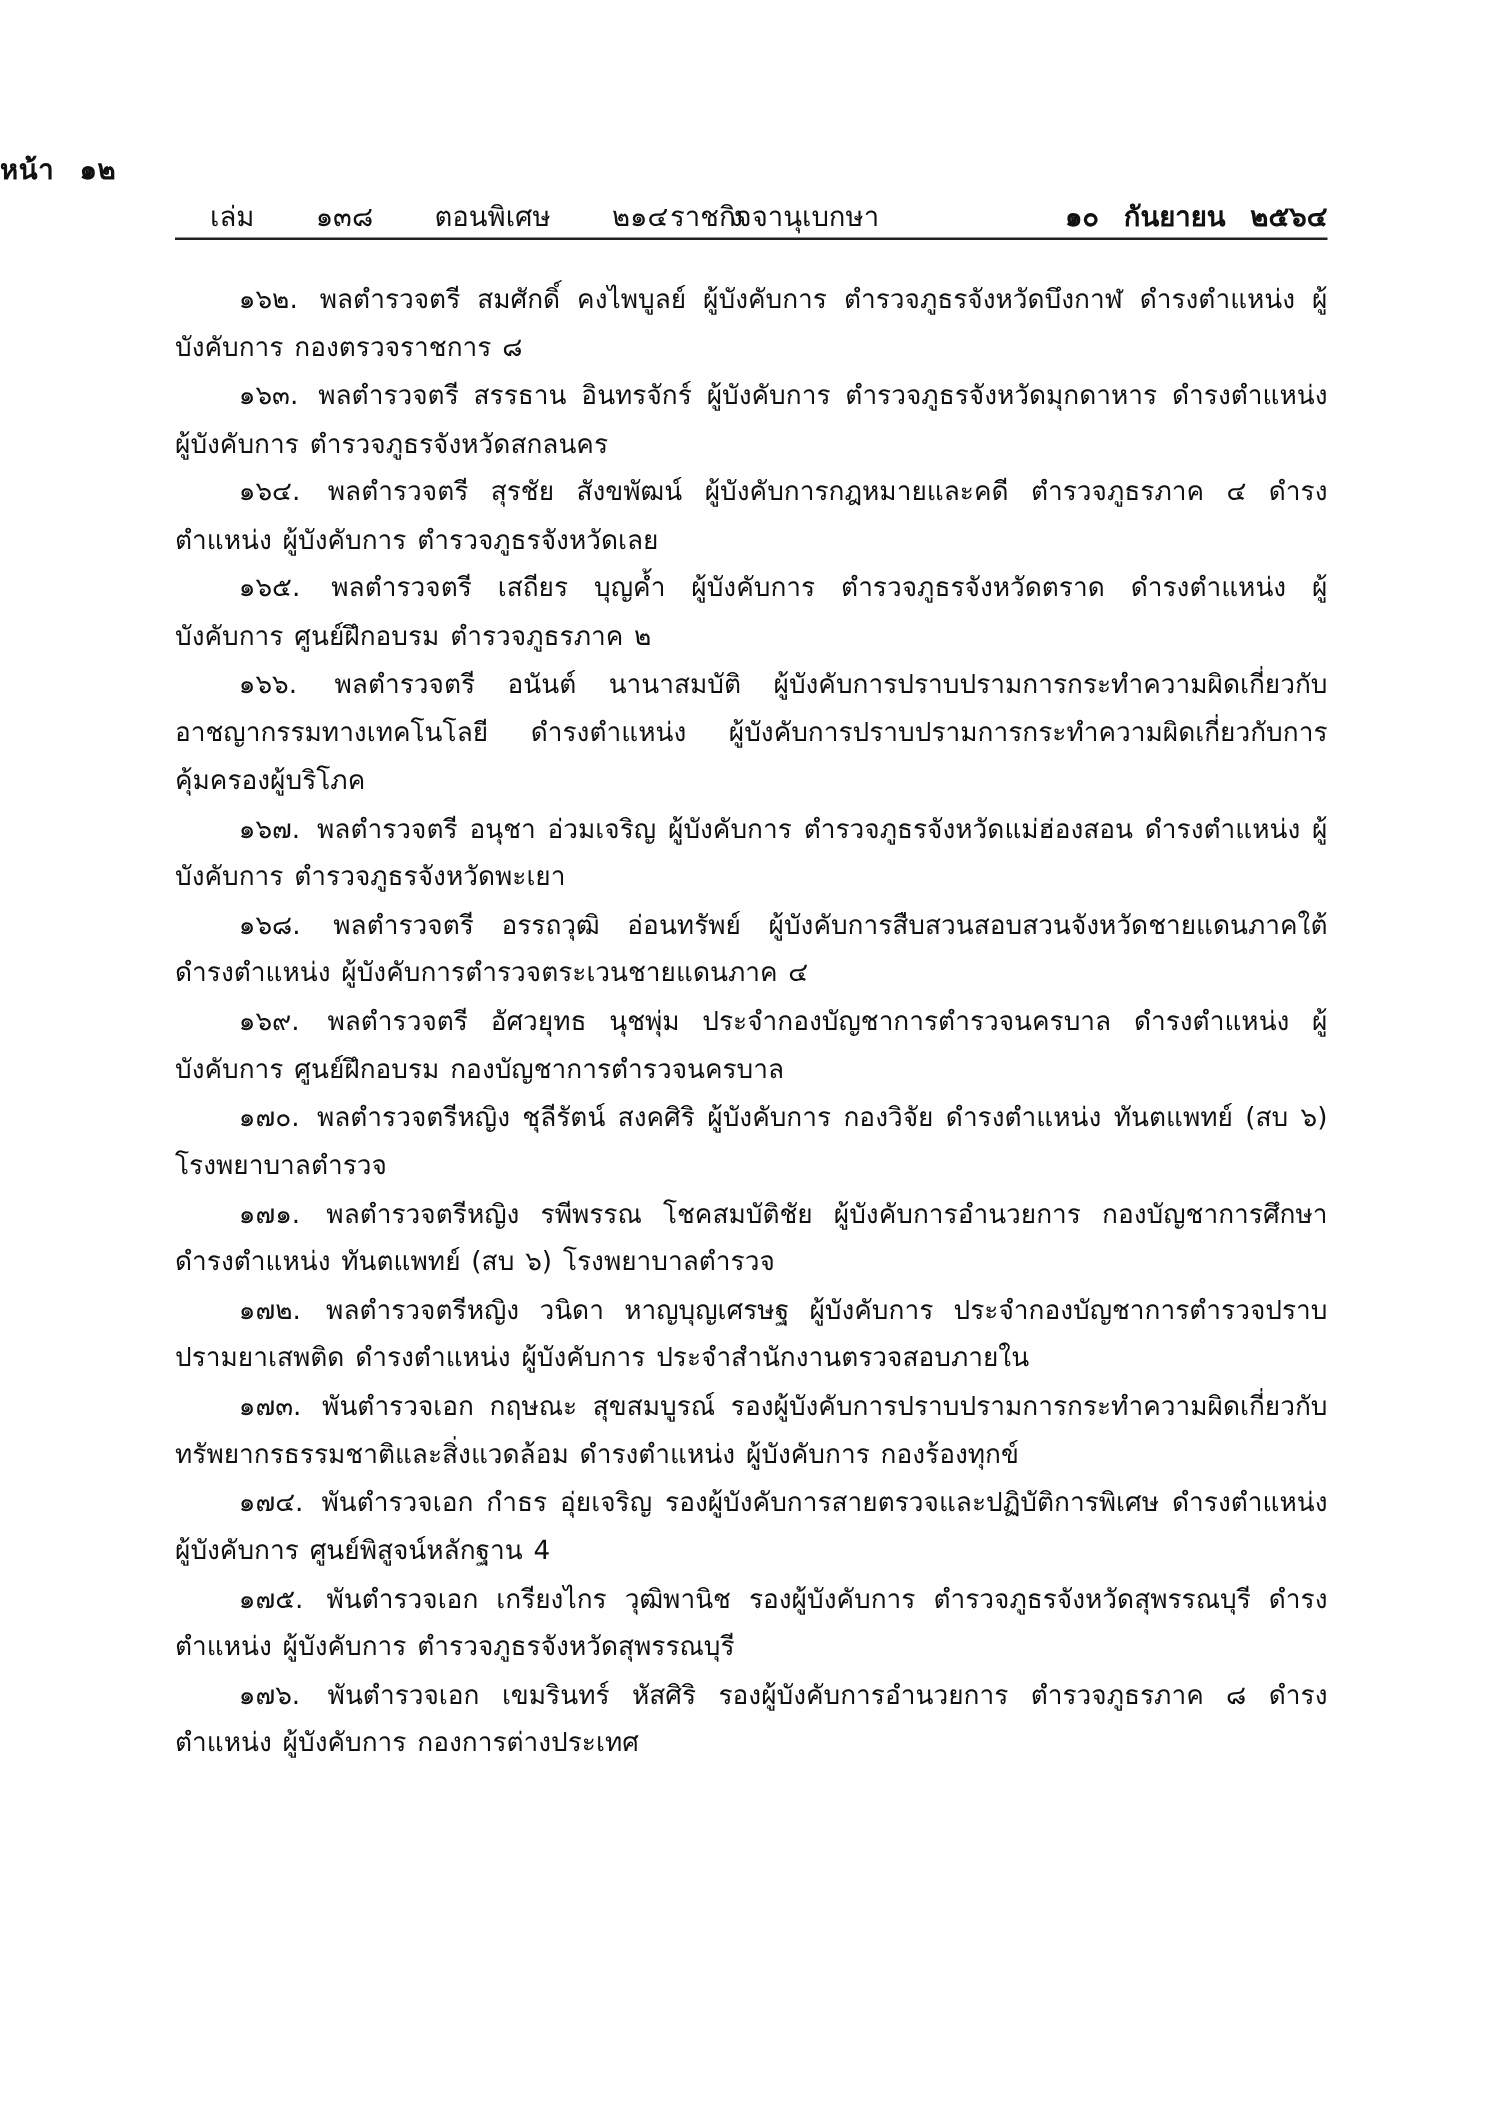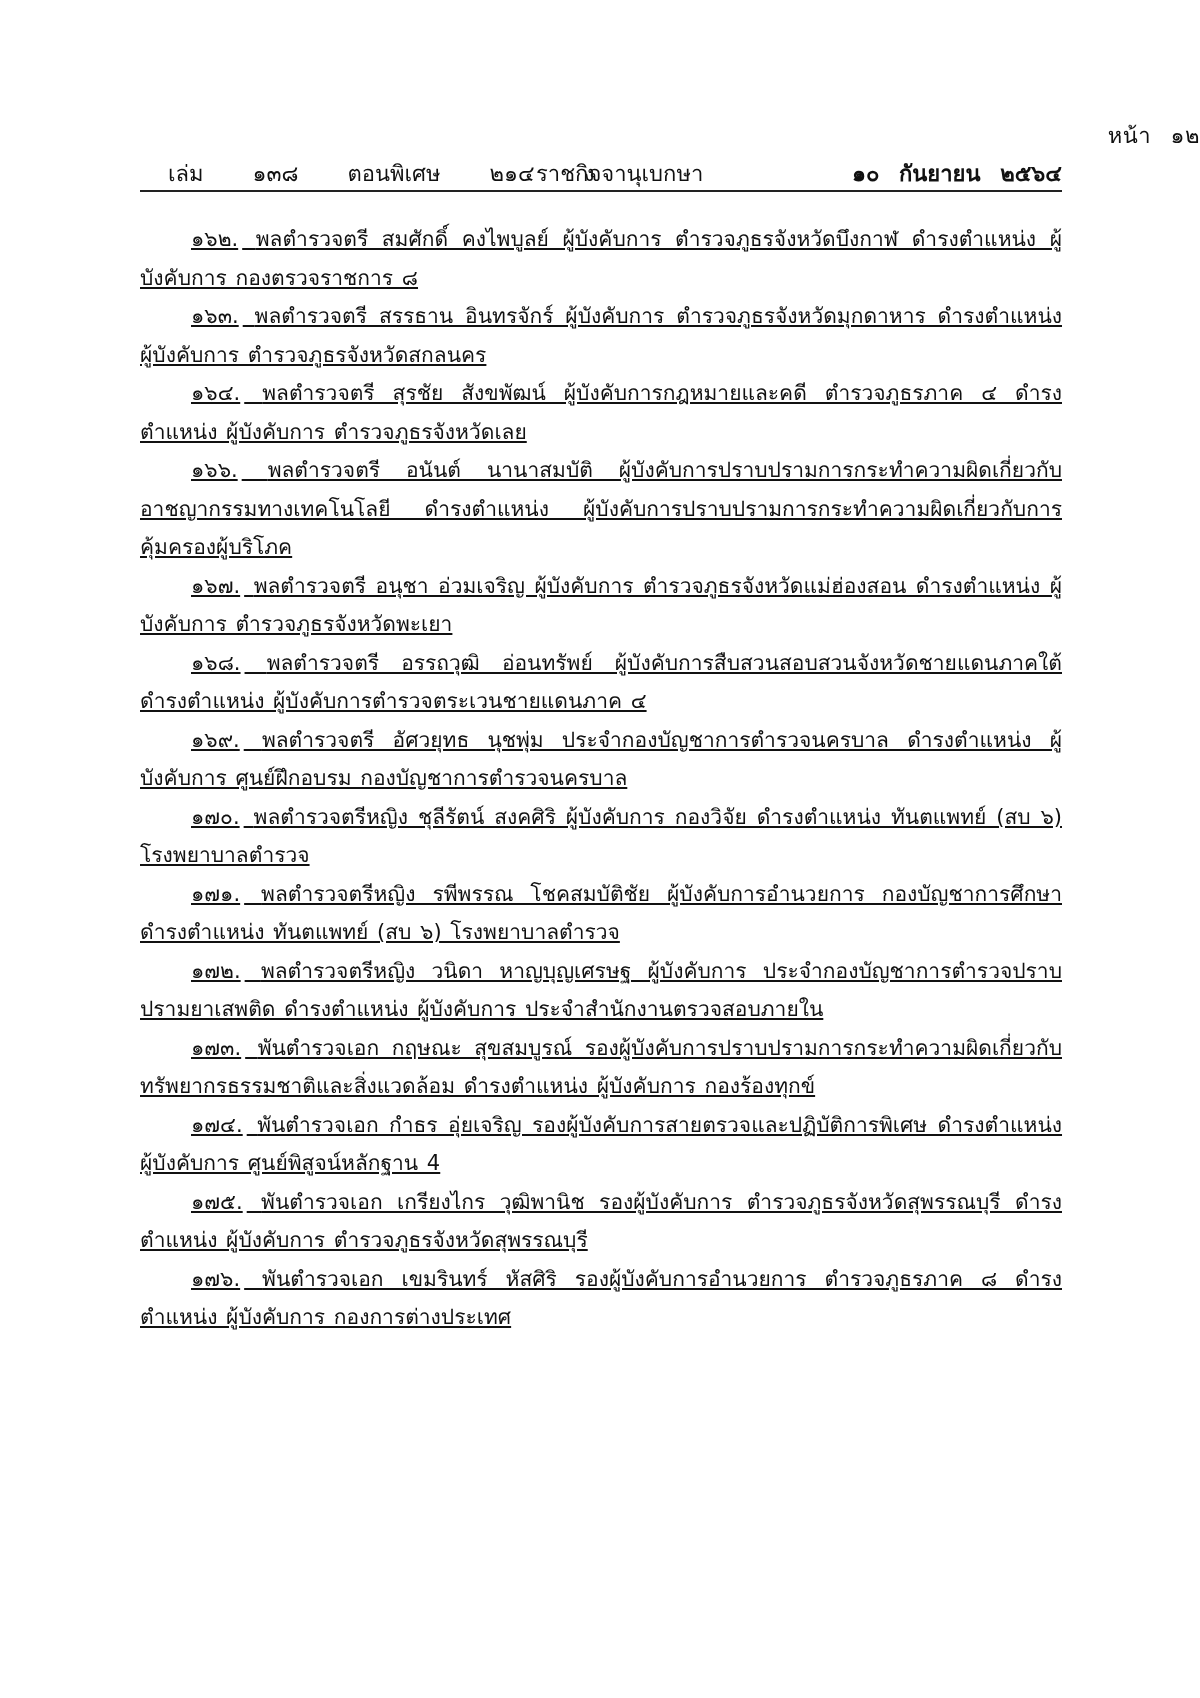--- a/index.html
+++ b/index.html
@@ -13,23 +13,24 @@
       position: relative;
       overflow: hidden;
       color: #111111;
       font-family: "DejaVu Sans", "Liberation Sans", sans-serif;
     }
     .page-number {
       position: absolute;
       top: 118px;
       left: 0;
       width: 1200px;
-      text-align: right;
+      text-align: left;
       font-size: 22px;
       letter-spacing: 0.5px;
+      font-weight: bold;
     }
     .page-number span + span { margin-left: 12px; }
     .header-line {
       position: absolute;
       top: 156px;
       left: 140px;
       width: 922px;
       height: 34px;
       font-size: 22px;
       border-bottom: 2px solid #222222;
@@ -47,21 +48,20 @@
       width: 922px;
       font-size: 21px;
       line-height: 38.5px;
     }
     .item {
       margin: 0;
       text-indent: 51px;
       text-align: justify;
       text-align-last: left;
       word-spacing: 2px;
-      text-decoration: underline;
     }
     .item .num { margin-right: 4px; }
   </style>
 </head>
 <body>
 
 <div class="page-number">
   <span>หน้า</span>
   <span>๑๒</span>
 </div>
@@ -79,20 +79,21 @@
     <span>๑๐</span>
     <span>กันยายน</span>
     <span>๒๕๖๔</span>
   </div>
 </div>
 
 <div class="content">
   <p class="item"><span class="num">๑๖๒.</span> <span>พลตำรวจตรี สมศักดิ์ คงไพบูลย์ ผู้บังคับการ ตำรวจภูธรจังหวัดบึงกาฬ ดำรงตำแหน่ง ผู้บังคับการ กองตรวจราชการ ๘</span></p>
   <p class="item"><span class="num">๑๖๓.</span> <span>พลตำรวจตรี สรรธาน อินทรจักร์ ผู้บังคับการ ตำรวจภูธรจังหวัดมุกดาหาร ดำรงตำแหน่ง ผู้บังคับการ ตำรวจภูธรจังหวัดสกลนคร</span></p>
   <p class="item"><span class="num">๑๖๔.</span> <span>พลตำรวจตรี สุรชัย สังขพัฒน์ ผู้บังคับการกฎหมายและคดี ตำรวจภูธรภาค ๔ ดำรงตำแหน่ง ผู้บังคับการ ตำรวจภูธรจังหวัดเลย</span></p>
+  <p class="item"><span class="num">๑๖๕.</span> <span>พลตำรวจตรี เสถียร บุญค้ำ ผู้บังคับการ ตำรวจภูธรจังหวัดตราด ดำรงตำแหน่ง ผู้บังคับการ ศูนย์ฝึกอบรม ตำรวจภูธรภาค ๒</span></p>
   <p class="item"><span class="num">๑๖๖.</span> <span>พลตำรวจตรี อนันต์ นานาสมบัติ ผู้บังคับการปราบปรามการกระทำความผิดเกี่ยวกับอาชญากรรมทางเทคโนโลยี ดำรงตำแหน่ง ผู้บังคับการปราบปรามการกระทำความผิดเกี่ยวกับการคุ้มครองผู้บริโภค</span></p>
   <p class="item"><span class="num">๑๖๗.</span> <span>พลตำรวจตรี อนุชา อ่วมเจริญ ผู้บังคับการ ตำรวจภูธรจังหวัดแม่ฮ่องสอน ดำรงตำแหน่ง ผู้บังคับการ ตำรวจภูธรจังหวัดพะเยา</span></p>
   <p class="item"><span class="num">๑๖๘.</span> <span>พลตำรวจตรี อรรถวุฒิ อ่อนทรัพย์ ผู้บังคับการสืบสวนสอบสวนจังหวัดชายแดนภาคใต้ ดำรงตำแหน่ง ผู้บังคับการตำรวจตระเวนชายแดนภาค ๔</span></p>
   <p class="item"><span class="num">๑๖๙.</span> <span>พลตำรวจตรี อัศวยุทธ นุชพุ่ม ประจำกองบัญชาการตำรวจนครบาล ดำรงตำแหน่ง ผู้บังคับการ ศูนย์ฝึกอบรม กองบัญชาการตำรวจนครบาล</span></p>
   <p class="item"><span class="num">๑๗๐.</span> <span>พลตำรวจตรีหญิง ชุลีรัตน์ สงคศิริ ผู้บังคับการ กองวิจัย ดำรงตำแหน่ง ทันตแพทย์ (สบ ๖) โรงพยาบาลตำรวจ</span></p>
   <p class="item"><span class="num">๑๗๑.</span> <span>พลตำรวจตรีหญิง รพีพรรณ โชคสมบัติชัย ผู้บังคับการอำนวยการ กองบัญชาการศึกษา ดำรงตำแหน่ง ทันตแพทย์ (สบ ๖) โรงพยาบาลตำรวจ</span></p>
   <p class="item"><span class="num">๑๗๒.</span> <span>พลตำรวจตรีหญิง วนิดา หาญบุญเศรษฐ ผู้บังคับการ ประจำกองบัญชาการตำรวจปราบปรามยาเสพติด ดำรงตำแหน่ง ผู้บังคับการ ประจำสำนักงานตรวจสอบภายใน</span></p>
   <p class="item"><span class="num">๑๗๓.</span> <span>พันตำรวจเอก กฤษณะ สุขสมบูรณ์ รองผู้บังคับการปราบปรามการกระทำความผิดเกี่ยวกับทรัพยากรธรรมชาติและสิ่งแวดล้อม ดำรงตำแหน่ง ผู้บังคับการ กองร้องทุกข์</span></p>
   <p class="item"><span class="num">๑๗๔.</span> <span>พันตำรวจเอก กำธร อุ่ยเจริญ รองผู้บังคับการสายตรวจและปฏิบัติการพิเศษ ดำรงตำแหน่ง ผู้บังคับการ ศูนย์พิสูจน์หลักฐาน 4</span></p>
   <p class="item"><span class="num">๑๗๕.</span> <span>พันตำรวจเอก เกรียงไกร วุฒิพานิช รองผู้บังคับการ ตำรวจภูธรจังหวัดสุพรรณบุรี ดำรงตำแหน่ง ผู้บังคับการ ตำรวจภูธรจังหวัดสุพรรณบุรี</span></p>

